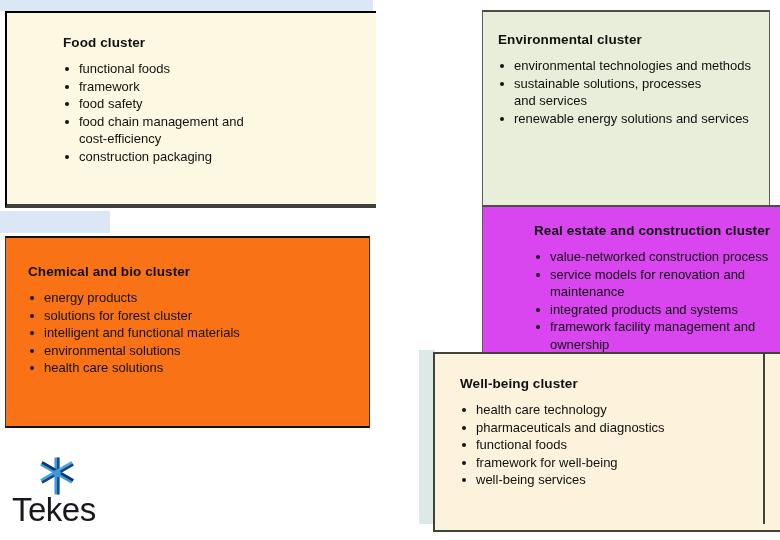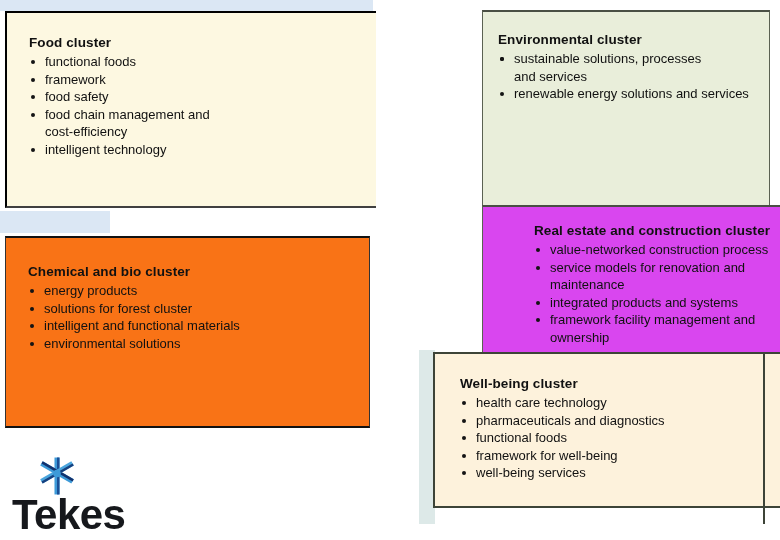--- a/index.html
+++ b/index.html
@@ -33,21 +33,21 @@
     padding: 0;
   }
   .card .title {
     font-size: 13.5px;
     font-weight: bold;
     letter-spacing: .1px;
     white-space: nowrap;
   }
   .card ul {
     list-style: none;
-    margin: 3px 0 0 0;
+    margin: 10px 0 0 0;
     padding: 0;
   }
   .card li {
     position: relative;
     font-size: 13px;
     line-height: 17.5px;
     padding-left: 16px;
     white-space: pre-line;
   }
   .card li .bullet {
@@ -59,21 +59,21 @@
     border-radius: 50%;
     background: #141414;
   }
   .card li.cont { padding-left: 16px; }
 
   
   #card-food {
     left: 5px;   top: 11px;  width: 371px; height: 197px;
     background: #fdf8e1;
     border-top-color:#000; border-left-color:#000;
-    border-right: none; border-bottom: 2px solid #404040;
+    border-right: none; border-bottom: 4px solid #404040; padding-left: 34px;
   }
   #card-food .inner { padding: 22px 0 0 22px; }
 
   #card-chem {
     left: 5px;   top: 236px; width: 365px; height: 192px;
     background: #f97316;
     border: 1px solid #333;
     border-top: 2px solid #111;
     border-bottom: 2px solid #111;
   }
@@ -92,21 +92,21 @@
     left: 482px; top: 205px; width: 326px; height: 152px;
     background: #d946ef;
     border: 1px solid #5b6152;
     border-top: 2px solid #4a4f44;
     border-bottom: 1px solid #88909a;
     padding-left: 36px;
   }
   #card-real .inner { padding: 16px 0 0 15px; }
 
   #card-well {
-    left: 433px; top: 352px; width: 347px; height: 156px;
+    left: 433px; top: 352px; width: 347px; height: 180px;
     background: #fdf2dc;
     border: 2px solid #3d4438;
     border-right: none;
     z-index: 5;
   }
   #card-well .inner { padding: 22px 0 0 25px; }
   
   #well-right-rule {
     position: absolute;
     left: 763px; top: 352px; width: 2px; height: 172px;
@@ -121,22 +121,22 @@
     width: 120px; height: 72px;
   }
   #tekes-mark {
     position: absolute;
     left: 24px; top: 0px;
     width: 42px; height: 42px;
   }
   #tekes-word {
     position: absolute;
     left: 0px; top: 36px;
-    font-size: 42px;
-    font-weight: 700;
+    font-size: 33px;
+    font-weight: 400;
     letter-spacing: -.5px;
     color: #16181c;
     font-family: "Liberation Sans", sans-serif;
   }
 </style>
 </head>
 <body>
 
 <div class="strip" id="strip-top"></div>
 <div class="strip" id="strip-mid"></div>
@@ -144,42 +144,43 @@
 
 <div class="card" id="card-food">
   <div class="inner">
     <div class="title">Food cluster</div>
     <ul>
       <li><span class="bullet"></span><span>functional foods</span></li>
       <li><span class="bullet"></span><span>framework</span></li>
       <li><span class="bullet"></span><span>food safety</span></li>
       <li><span class="bullet"></span><span>food chain management and</span></li>
       <li class="cont"><span>cost-efficiency</span></li>
-      <li><span class="bullet"></span><span>intelligent technology</span></li>
+      <li><span class="bullet"></span><span>construction packaging</span></li>
     </ul>
   </div>
 </div>
 
 <div class="card" id="card-chem">
   <div class="inner">
     <div class="title">Chemical and bio cluster</div>
     <ul>
       <li><span class="bullet"></span><span>energy products</span></li>
       <li><span class="bullet"></span><span>solutions for forest cluster</span></li>
       <li><span class="bullet"></span><span>intelligent and functional materials</span></li>
       <li><span class="bullet"></span><span>environmental solutions</span></li>
+      <li><span class="bullet"></span><span>health care solutions</span></li>
     </ul>
   </div>
 </div>
 
 <div class="card" id="card-env">
   <div class="inner">
     <div class="title">Environmental cluster</div>
     <ul>
-      <li><span class="bullet"></span></li>
+      <li><span class="bullet"></span><span>environmental technologies and methods</span></li>
       <li><span class="bullet"></span><span>sustainable solutions, processes</span></li>
       <li class="cont"><span>and services</span></li>
       <li><span class="bullet"></span><span>renewable energy solutions and services</span></li>
     </ul>
   </div>
 </div>
 
 <div class="card" id="card-real">
   <div class="inner">
     <div class="title">Real estate and construction cluster</div>

